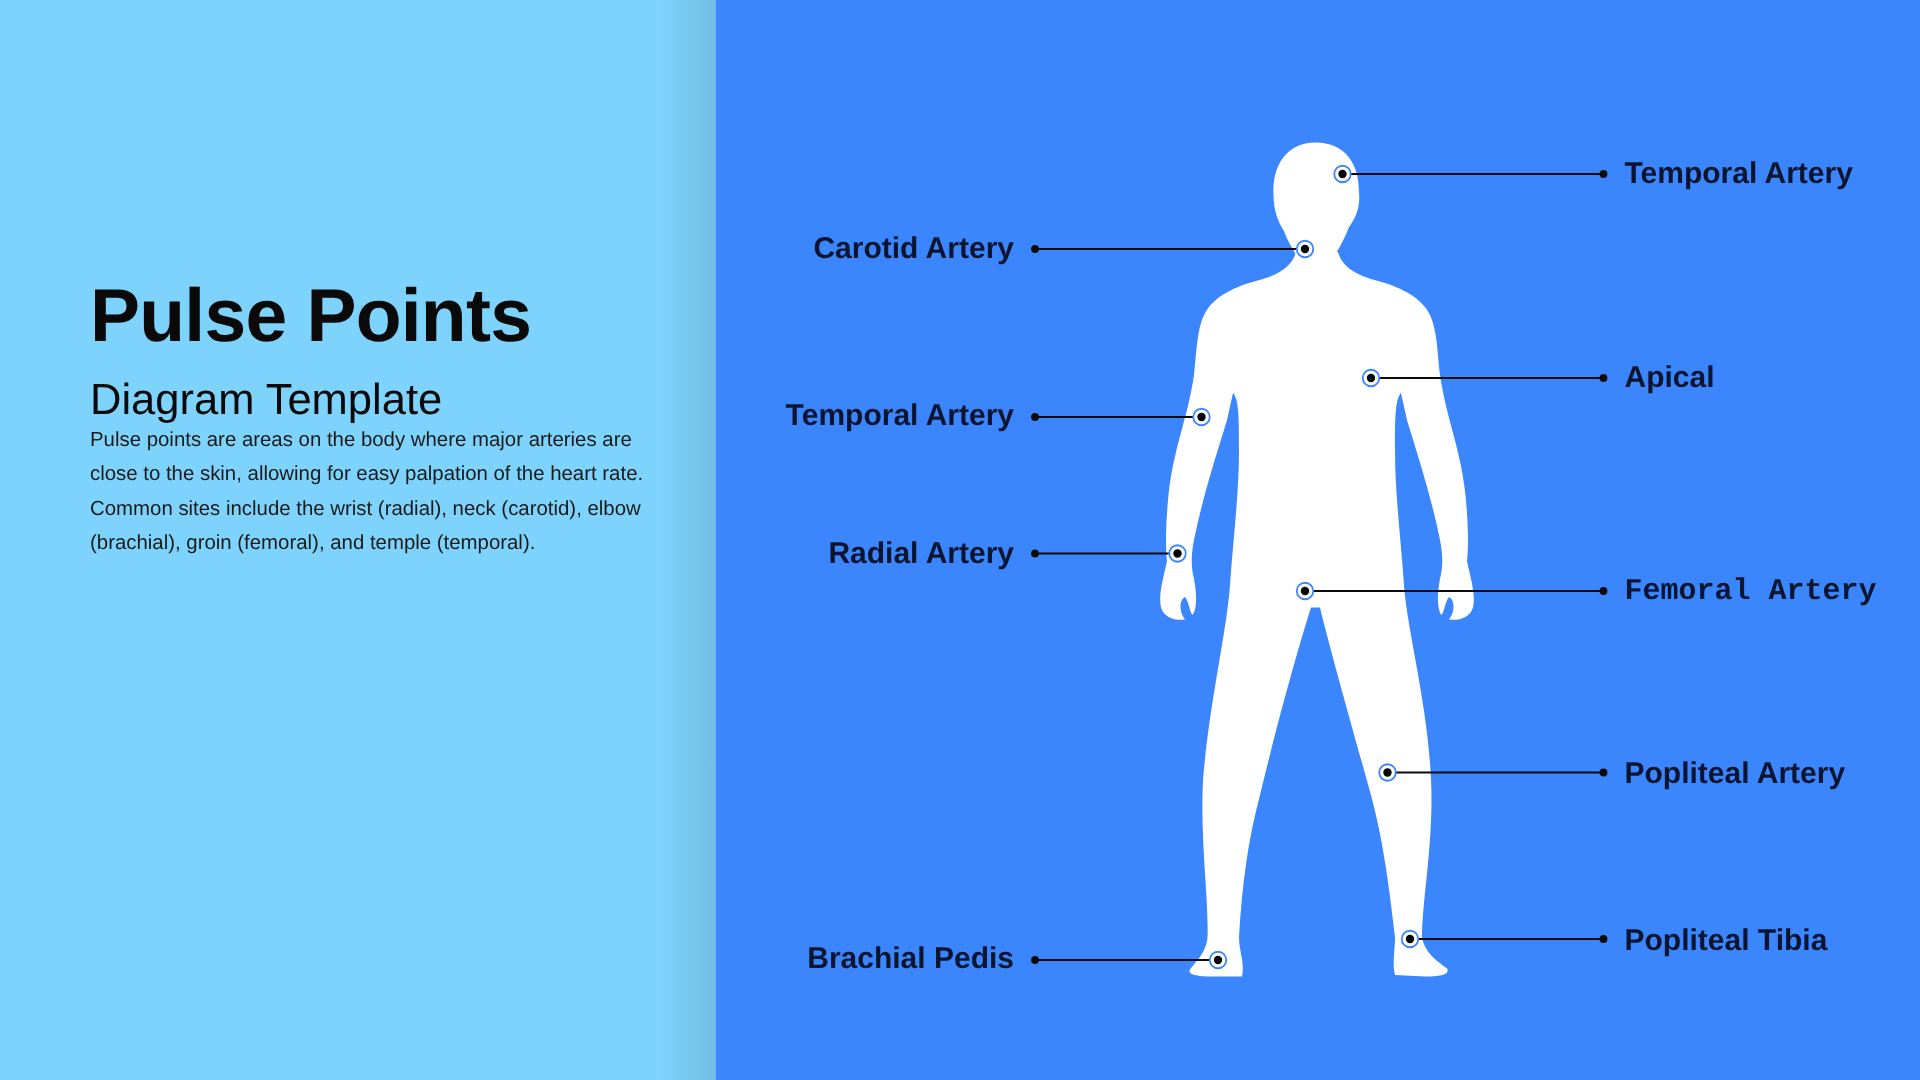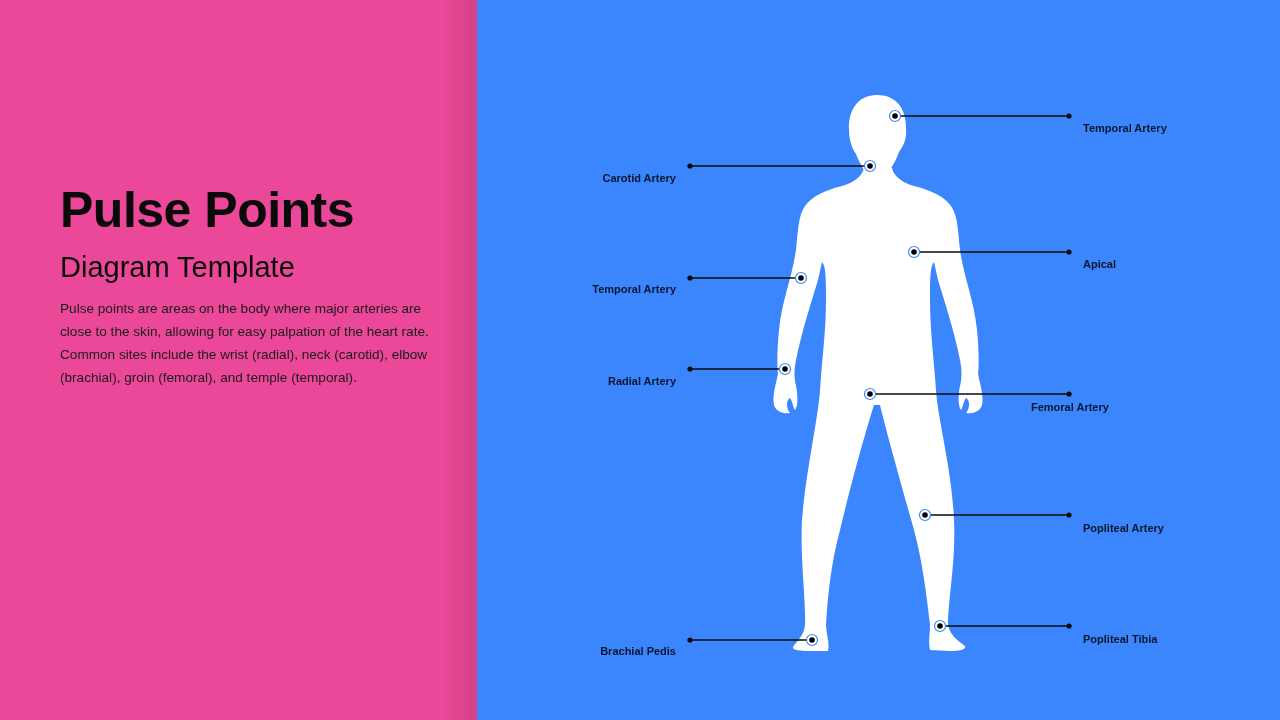--- a/index.html
+++ b/index.html
@@ -1,30 +1,30 @@
 <!DOCTYPE html>
 <html><head>
 <meta charset="utf-8">
 <style>
   * { margin: 0; padding: 0; box-sizing: border-box; }
   html, body { width: 1280px; height: 720px; overflow: hidden; background: #ffffff; }
   body { position: relative; font-family: "Liberation Sans", "DejaVu Sans", sans-serif; color: #111111; }
 
-  .left-panel { position: absolute; left: 0; top: 0; width: 477px; height: 720px; background: #ec4899; }
+  .left-panel { position: absolute; left: 0; top: 0; width: 477px; height: 720px; background: #7dd3fc; }
   .shadow { position: absolute; left: 440px; top: 0; width: 37px; height: 720px;
             background: linear-gradient(to right, rgba(255,255,255,0) 0%, rgba(0,0,0,0.10) 100%); }
   .title { position: absolute; left: 60px; top: 180px; font-size: 50px; font-weight: 700; letter-spacing: -0.5px; color: #0a0a0a; line-height: 60px; }
   .subtitle { position: absolute; left: 60px; top: 248px; font-size: 29px; font-weight: 400; color: #0a0a0a; line-height: 38px; }
-  .desc { position: absolute; left: 60px; top: 297px; width: 372px; font-size: 13.6px; line-height: 23px; color: #1a1a1a; }
+  .desc { position: absolute; left: 60px; top: 281px; width: 372px; font-size: 13.6px; line-height: 23px; color: #1a1a1a; }
   .desc2 { position: absolute; left: 60px; top: 602px; width: 320px; font-size: 13.6px; line-height: 23px; color: #1a1a1a; }
 
   .right-panel { position: absolute; left: 477px; top: 0; width: 803px; height: 720px; background: #3b86fd; }
   .figure-svg { position: absolute; left: 0; top: 0; width: 1280px; height: 720px; }
 
-  .label { position: absolute; font-size: 11px; font-weight: 700; color: #0b1530; white-space: nowrap; line-height: 22px; margin-top: 12px; }
+  .label { position: absolute; font-size: 20px; font-weight: 700; color: #0b1530; white-space: nowrap; line-height: 22px; }
   .label.left { text-align: left; }
 </style>
 </head>
 <body>
 
 <div class="left-panel">
   <div class="title">Pulse Points</div>
   <div class="subtitle">Diagram Template</div>
   <div class="desc">Pulse points are areas on the body where major arteries are close to the skin, allowing for easy palpation of the heart rate. Common sites include the wrist (radial), neck (carotid), elbow (brachial), groin (femoral), and temple (temporal).</div>
 </div>
@@ -152,16 +152,16 @@
         <circle cx="812" cy="640" r="2.8" fill="#000"></circle>
       </g>
   </g>
 </svg>
 
 <div class="label" style="left:1083px; top:105px;">Temporal Artery</div>
 <div class="label left" style="right:604px; top:155px;">Carotid Artery</div>
 <div class="label" style="left:1083px; top:241px;">Apical</div>
 <div class="label left" style="right:604px; top:266px;">Temporal Artery</div>
 <div class="label left" style="right:604px; top:358px;">Radial Artery</div>
-<div class="label" style="left:1031px; top:384px;">Femoral Artery</div>
+<div class="label" style="left:1083px; top:384px;font-family:Liberation Mono, monospace;">Femoral Artery</div>
 <div class="label" style="left:1083px; top:505px;">Popliteal Artery</div>
 <div class="label" style="left:1083px; top:616px;">Popliteal Tibia</div>
 <div class="label left" style="right:604px; top:628px;">Brachial Pedis</div>
 
 </body></html>

